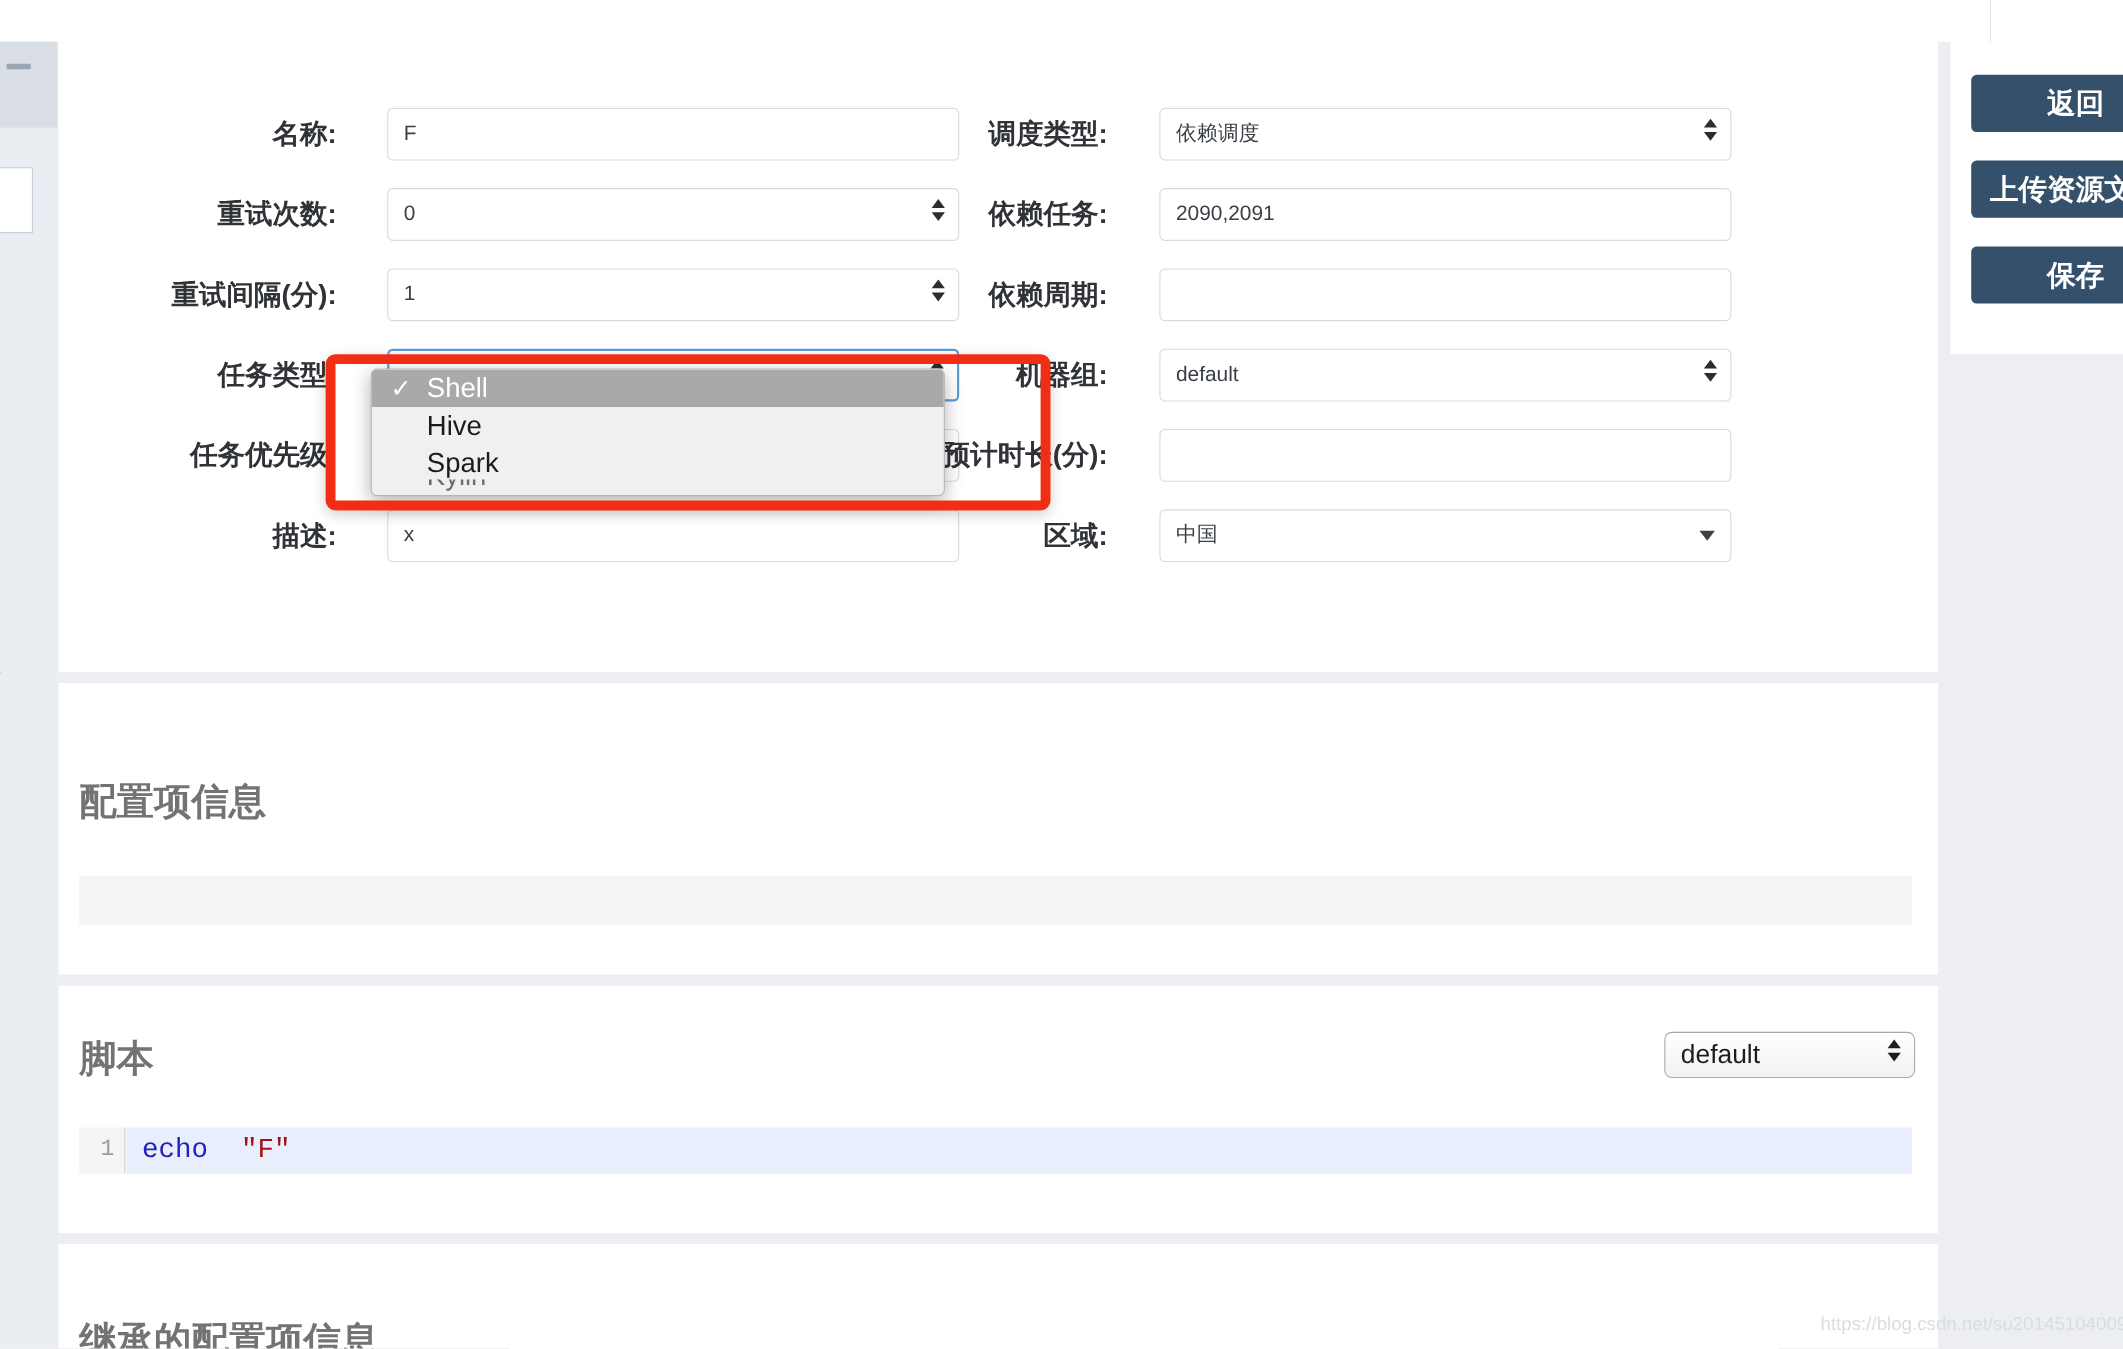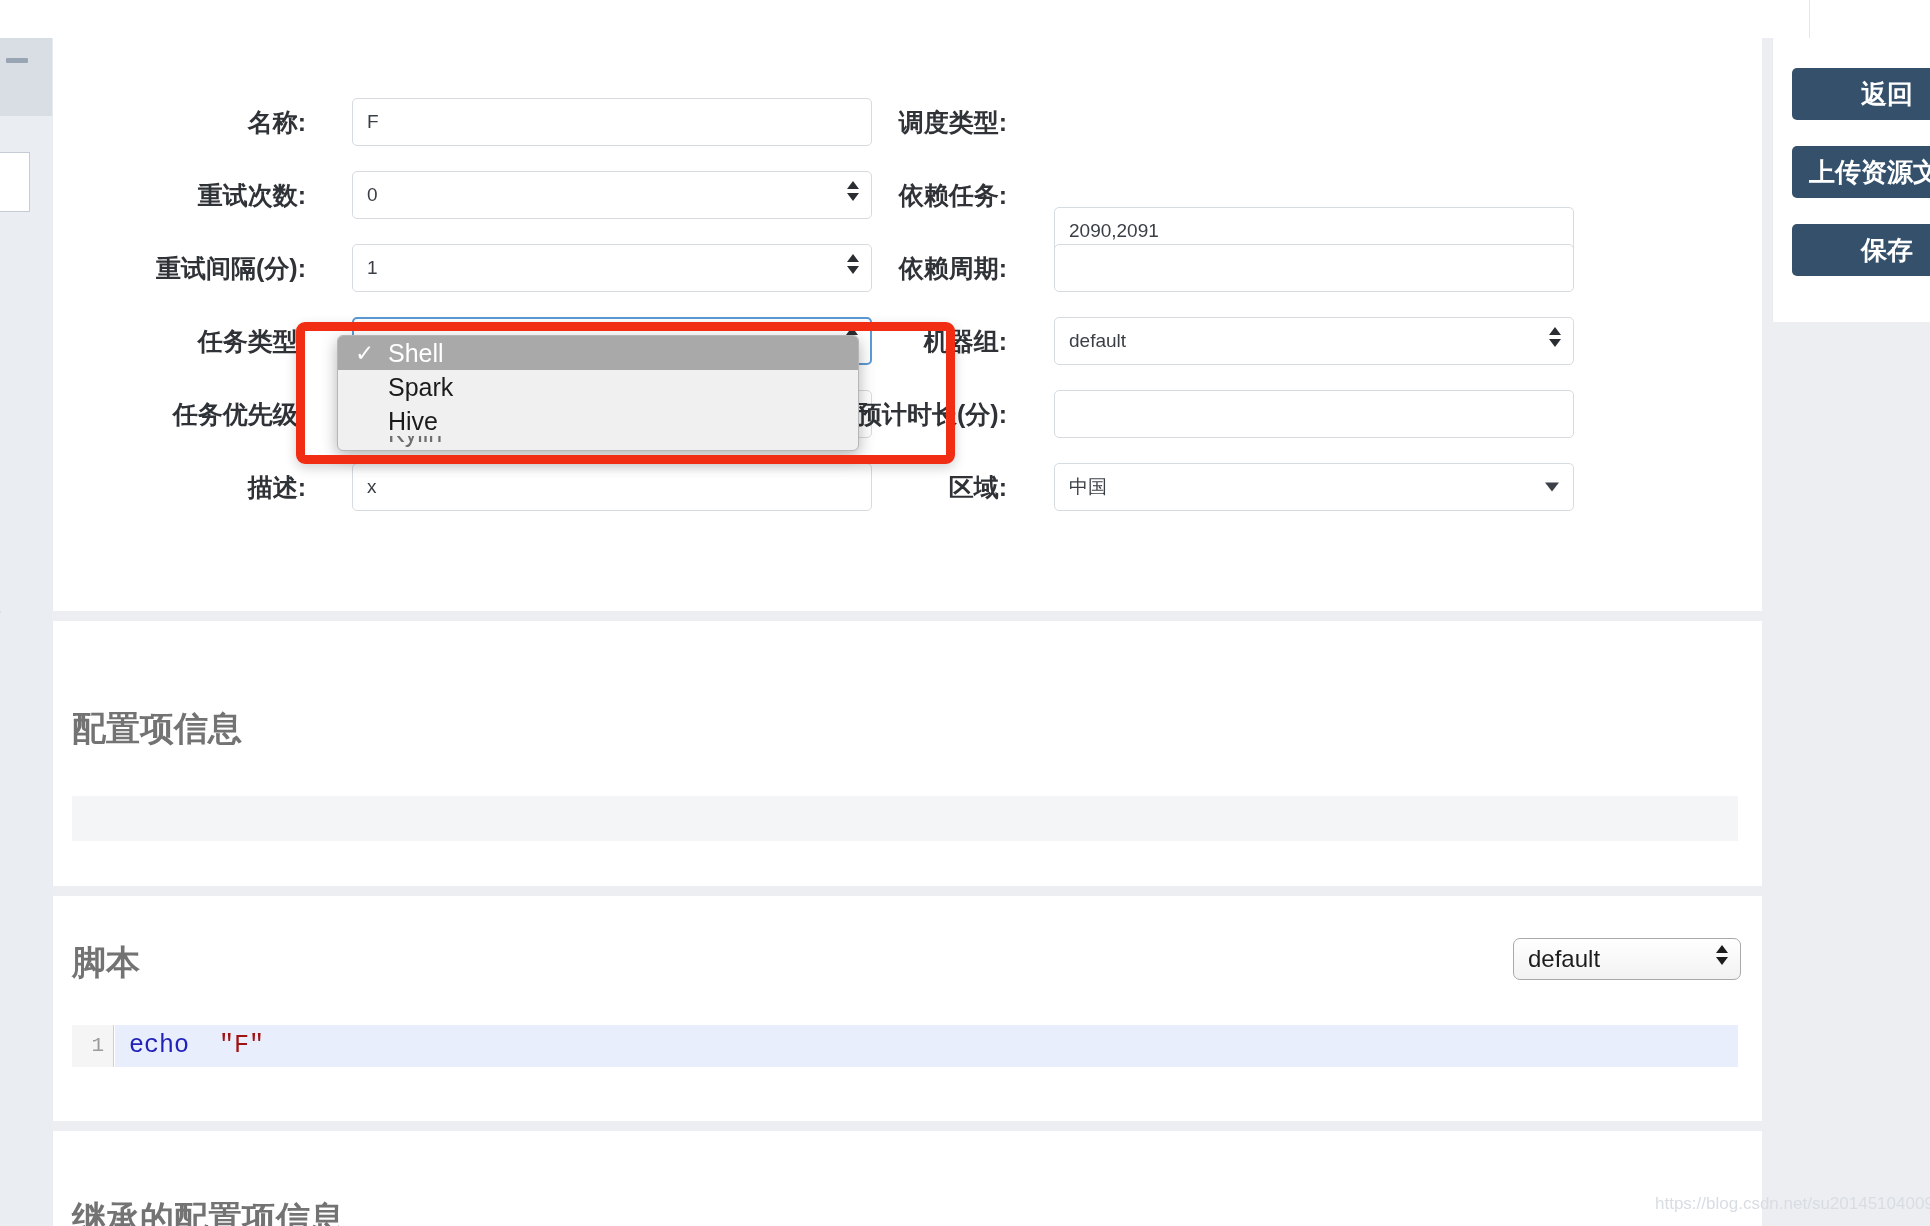--- a/index.html
+++ b/index.html
@@ -239,24 +239,30 @@
         <div class="form-row" style="left: 0px; top: 425px; width: 100%;">
           <div class="flabel" style="right: 1456px;">描述:</div>
           <div style="position: absolute; left: 300px; top: 0px; width: 520px; height: 48px;">
             <div class="fctl">x</div>
           </div>
         </div>
       </div>
     <div id="right-col">
         <div class="form-row" style="left: 0px; top: 60px; width: 100%;">
           <div class="flabel" style="right: 755px;">调度类型:</div>
+          <div style="position: absolute; left: 1002px; top: 0px; width: 520px; height: 48px;">
+            <div class="fctl">依赖调度<span class="spin">
+                <i class="up"></i>
+                <i class="dn"></i>
+              </span></div>
+          </div>
         </div>
         <div class="form-row" style="left: 0px; top: 133px; width: 100%;">
           <div class="flabel" style="right: 755px;">依赖任务:</div>
-          <div style="position: absolute; left: 1002px; top: 0px; width: 520px; height: 48px; margin-top: 36px;">
+          <div style="position: absolute; left: 1002px; top: 0px; width: 520px; height: 48px;">
             <div class="fctl">2090,2091</div>
           </div>
         </div>
         <div class="form-row" style="left: 0px; top: 206px; width: 100%;">
           <div class="flabel" style="right: 755px; text-align: center;">依赖周期:</div>
           <div style="position: absolute; left: 1002px; top: 0px; width: 520px; height: 48px;">
             <div class="fctl"></div>
           </div>
         </div>
         <div class="form-row" style="left: 0px; top: 279px; width: 100%;">
@@ -318,24 +324,24 @@
     <div class="card-left-edge"></div>
   </div>
   <div class="sect-title" style="left:72px; top:1196px">继承的配置项信息</div>
 
   <div id="dropdown">
     <div class="dd-opt sel">
       <span class="dd-check">✓</span>
       <span>Shell</span>
     </div>
     <div class="dd-opt">
-      <span>Spark</span>
+      <span>Hive</span>
     </div>
     <div class="dd-opt">
-      <span>Hive</span>
+      <span>Spark</span>
     </div>
     <div class="dd-clip">
       <div class="dd-opt"><span>Kylin</span></div>
     </div>
   </div>
 
   <div id="redbox"></div>
 
   <div id="watermark">https://blog.csdn.net/su20145104009</div>
 </div>

